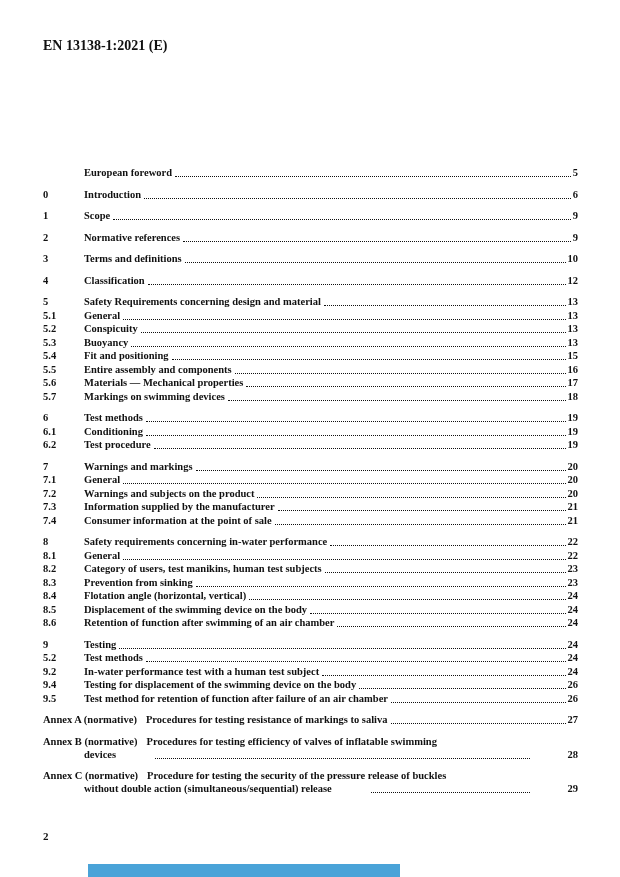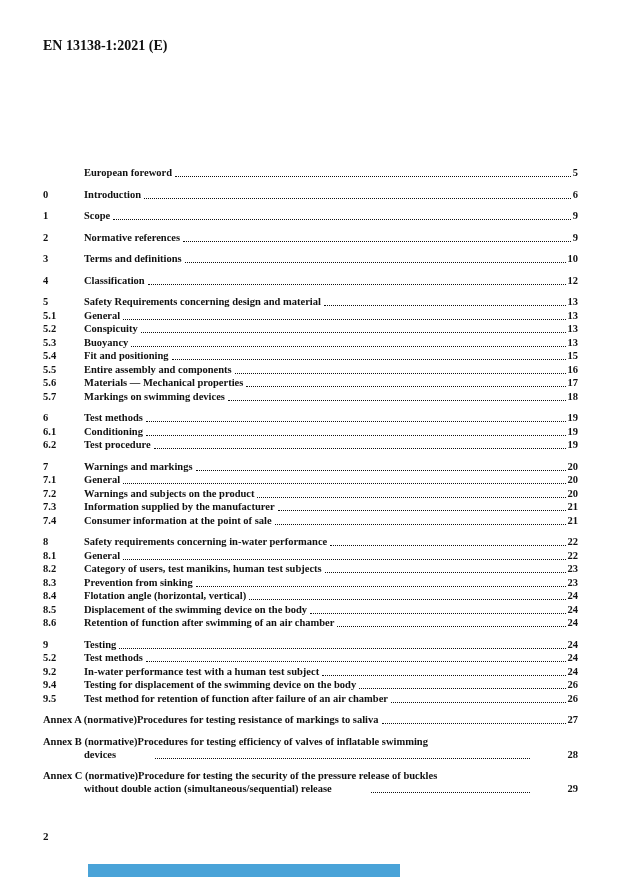--- a/index.html
+++ b/index.html
@@ -33,21 +33,21 @@
     position:absolute;top:166px;left:43px;right:42px;
     font-size:10.5px;font-weight:bold;
   }
   .toc-row{
     display:flex;align-items:baseline;
     line-height:13px;white-space:nowrap;
   }
   .toc-row.gap{margin-top:8px;}
   .toc-row.cont{padding-left:41px;gap:36px;}
   .num{width:41px;flex:0 0 41px;}
-  .num.annexnum{width:auto;flex:0 0 auto;}
+  .num.annexnum{width:auto;flex:0 0 auto;margin-right:9px;}
   .title{flex:0 0 auto;}
   .leader{
     flex:1 1 auto;min-width:8px;
     border-bottom:1.5px dotted #111;
     margin:0 2px 2.5px 3px;
     align-self:flex-end;height:10px;
   }
   .pagenum{flex:0 0 auto;text-align:right;}
   .footer-page{
     position:absolute;left:43px;top:830px;

